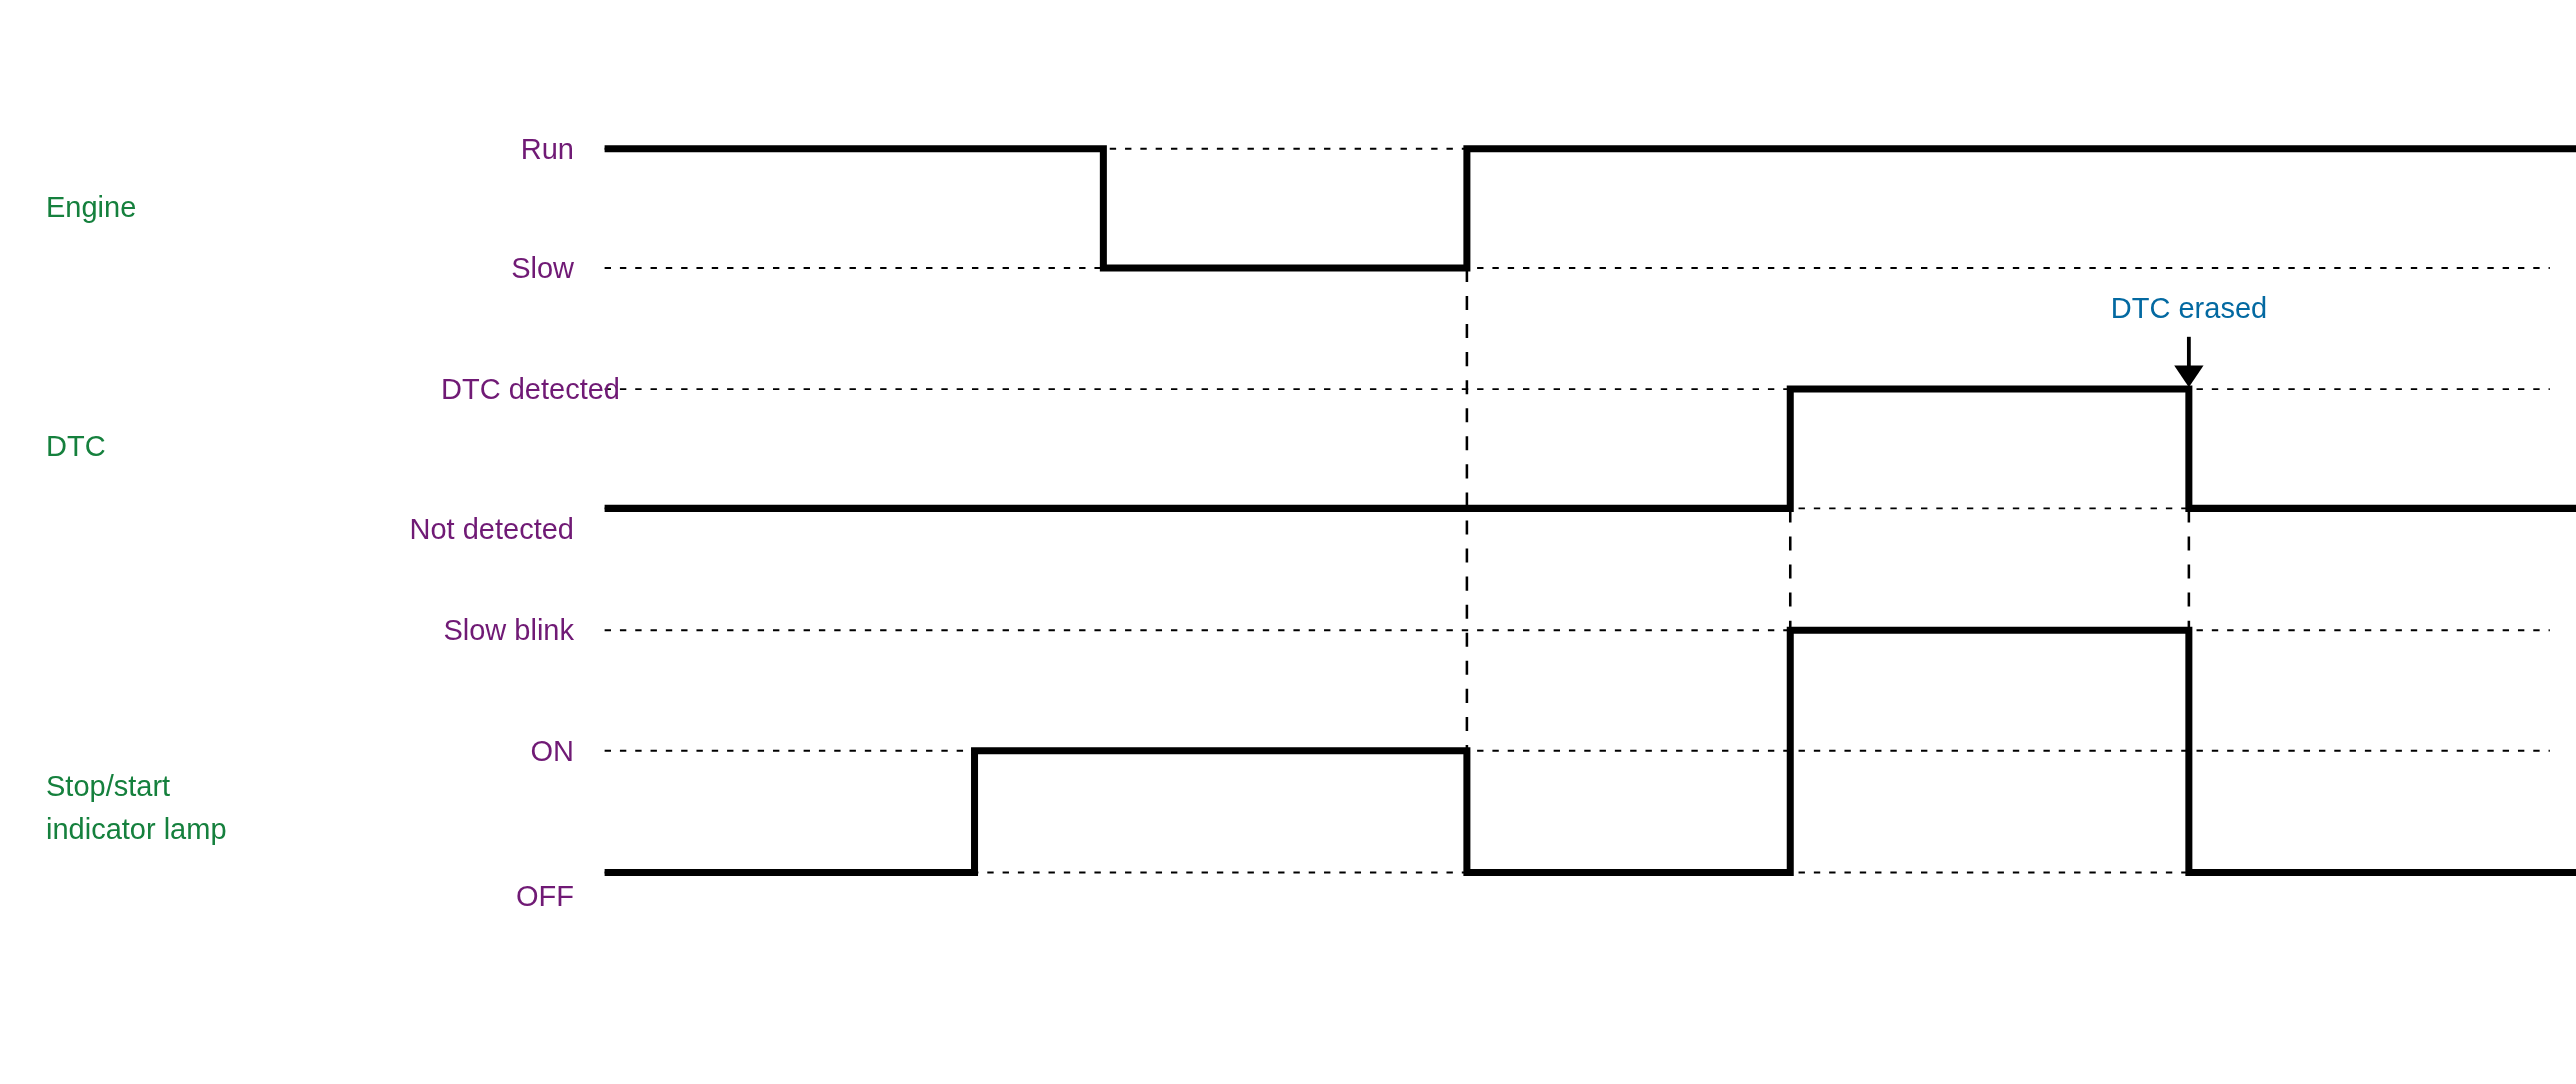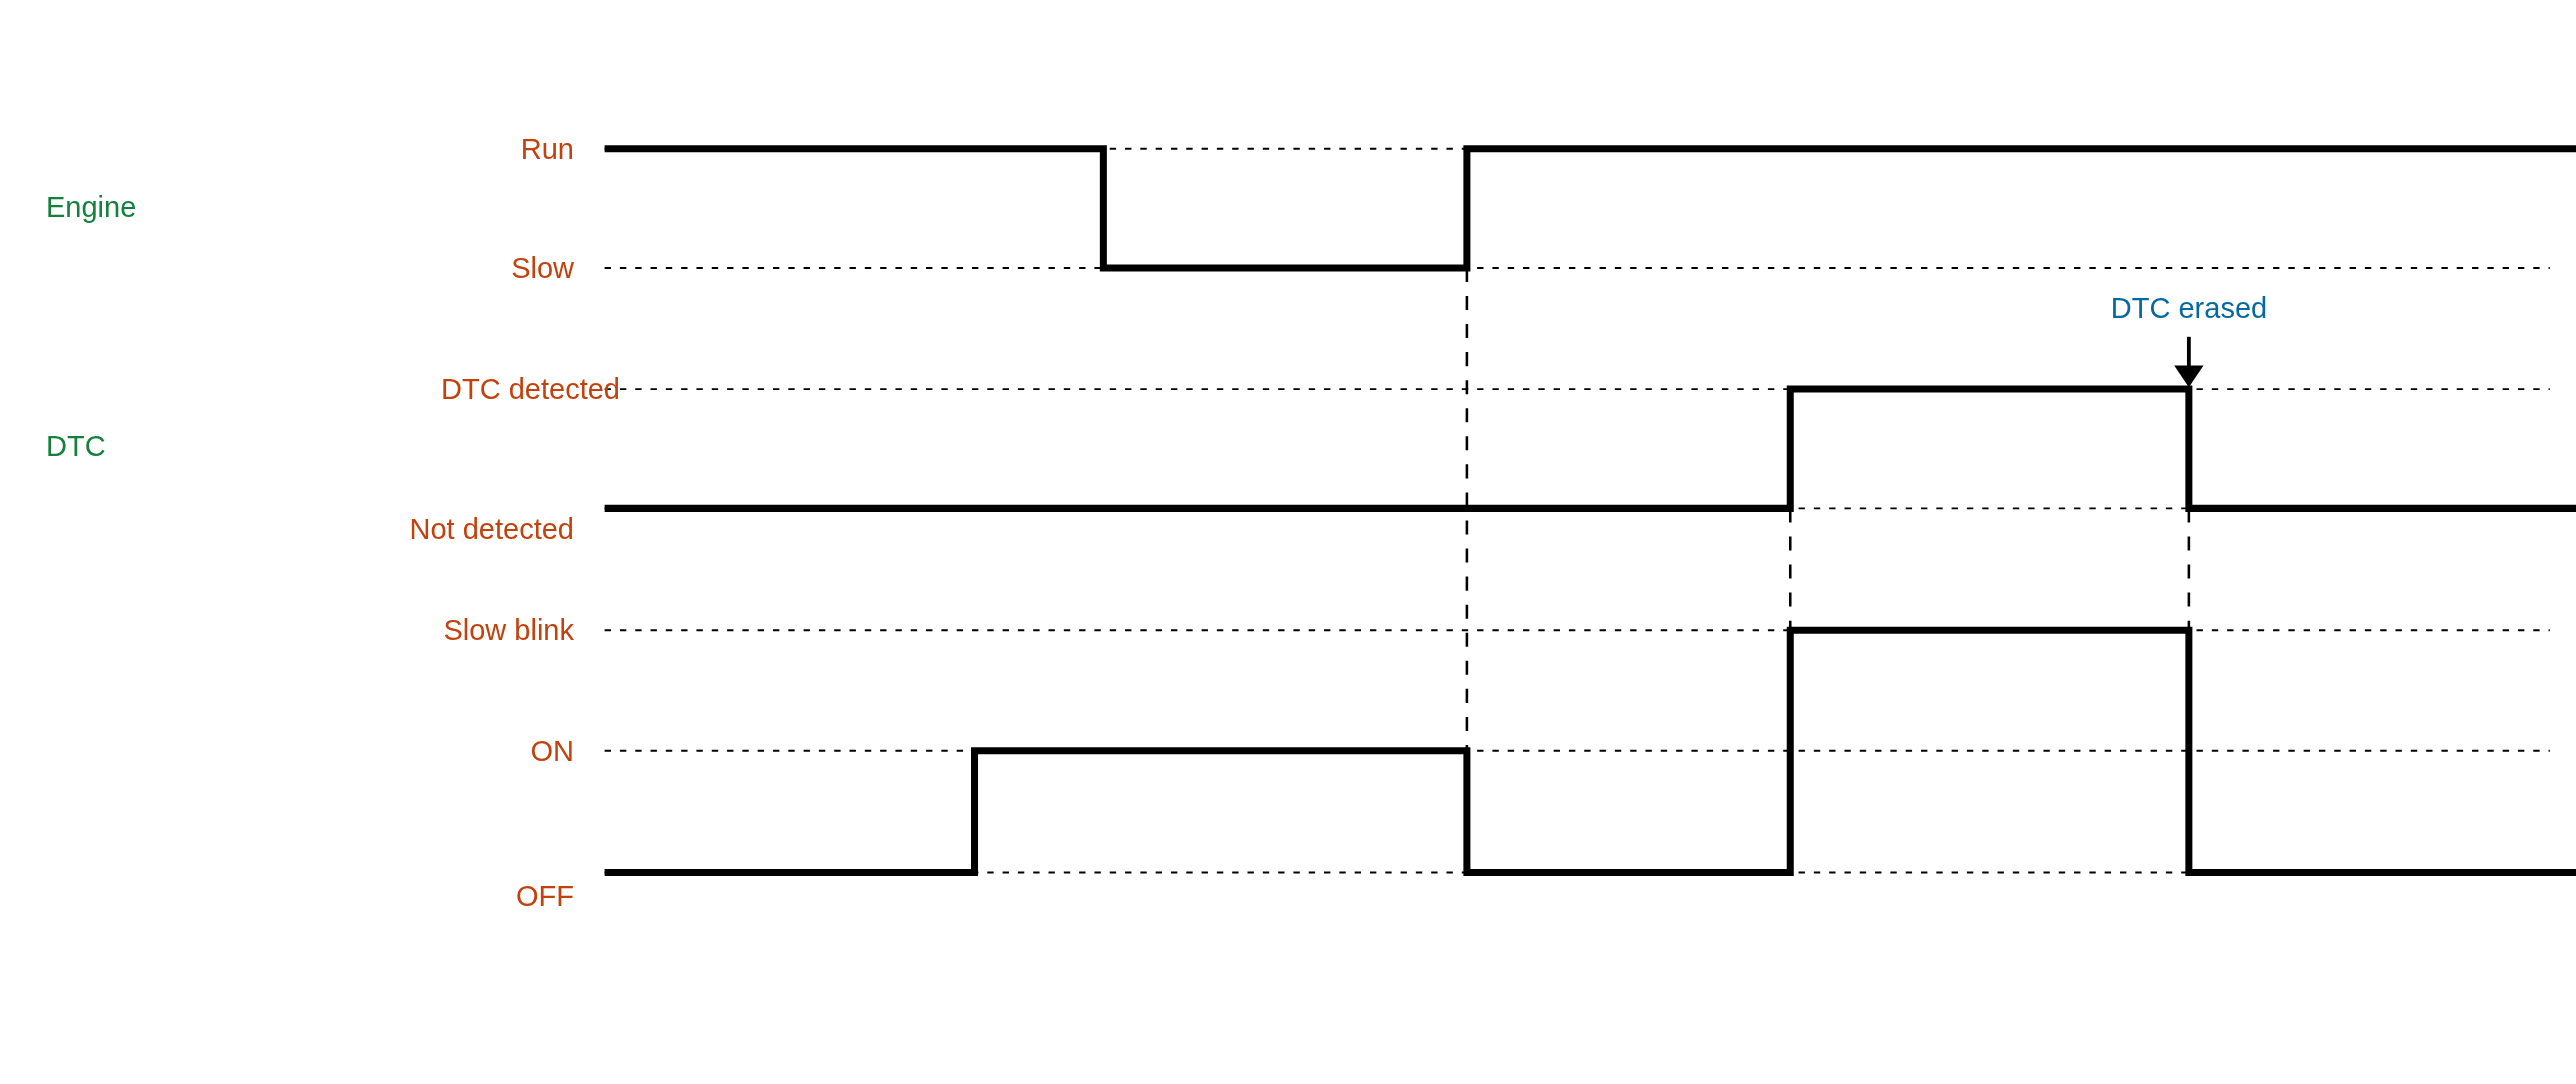--- a/index.html
+++ b/index.html
@@ -33,21 +33,21 @@
     line-height: 1.48;
     white-space: pre-line;
     text-align: left;
     color: #15803d;
   }
   .lvl-label {
     position: absolute;
     font-size: 29px;
     line-height: 1;
     text-align: left;
-    color: #c2410c;
+    color: #701a75;
     transform: translateY(-50%);
   }
   .anno-label {
     position: absolute;
     font-size: 29px;
     line-height: 1;
     text-align: center;
     color: #0369a1;
     transform: translate(-50%, -50%);
     white-space: nowrap;
@@ -79,20 +79,22 @@
         <polyline points="948,1368 1528,1368 1528,1177 2300,1177 2300,1368 2807,1368 2807,988 3432,988 3432,1368 4039,1368" fill="none" stroke="#000000" stroke-width="11" stroke-linejoin="miter" stroke-linecap="butt"></polyline>
       </g>
     <g id="anno-group">
         <line x1="3432" y1="528" x2="3432" y2="581" stroke="#000000" stroke-width="6" stroke-linecap="butt"></line>
         <polygon points="3409,573 3455,573 3432,607" fill="#000000"></polygon>
       </g>
   </svg>
 
   <div class="grp-label" id="lbl-engine" style="left: 46px; top: 186px;">Engine</div>
   <div class="grp-label" id="lbl-dtc" style="left: 46px; top: 425px;">DTC</div>
+  <div class="grp-label" id="lbl-lamp" style="left: 46px; top: 765px;">Stop/start
+indicator lamp</div>
 
   <div class="lvl-label" id="lvl-engine-run" style="right: 2002px; top: 149px;">Run</div>
   <div class="lvl-label" id="lvl-engine-stop" style="right: 2002px; top: 268px;">Slow</div>
   <div class="lvl-label" id="lvl-dtc-detected" style="right: 1956px; top: 389px;">DTC detected</div>
   <div class="lvl-label" id="lvl-dtc-not-detected" style="right: 2002px; top: 508px; margin-top: 21px;">Not detected</div>
   <div class="lvl-label" id="lvl-lamp-slow-blink" style="right: 2002px; top: 630px;">Slow blink</div>
   <div class="lvl-label" id="lvl-lamp-on" style="right: 2002px; top: 751px;">ON</div>
   <div class="lvl-label" id="lvl-lamp-off" style="right: 2002px; top: 896px;">OFF</div>
 
   <div class="anno-label" id="anno-dtc-erased" style="left: 2189px; top: 308px;">DTC erased</div>

